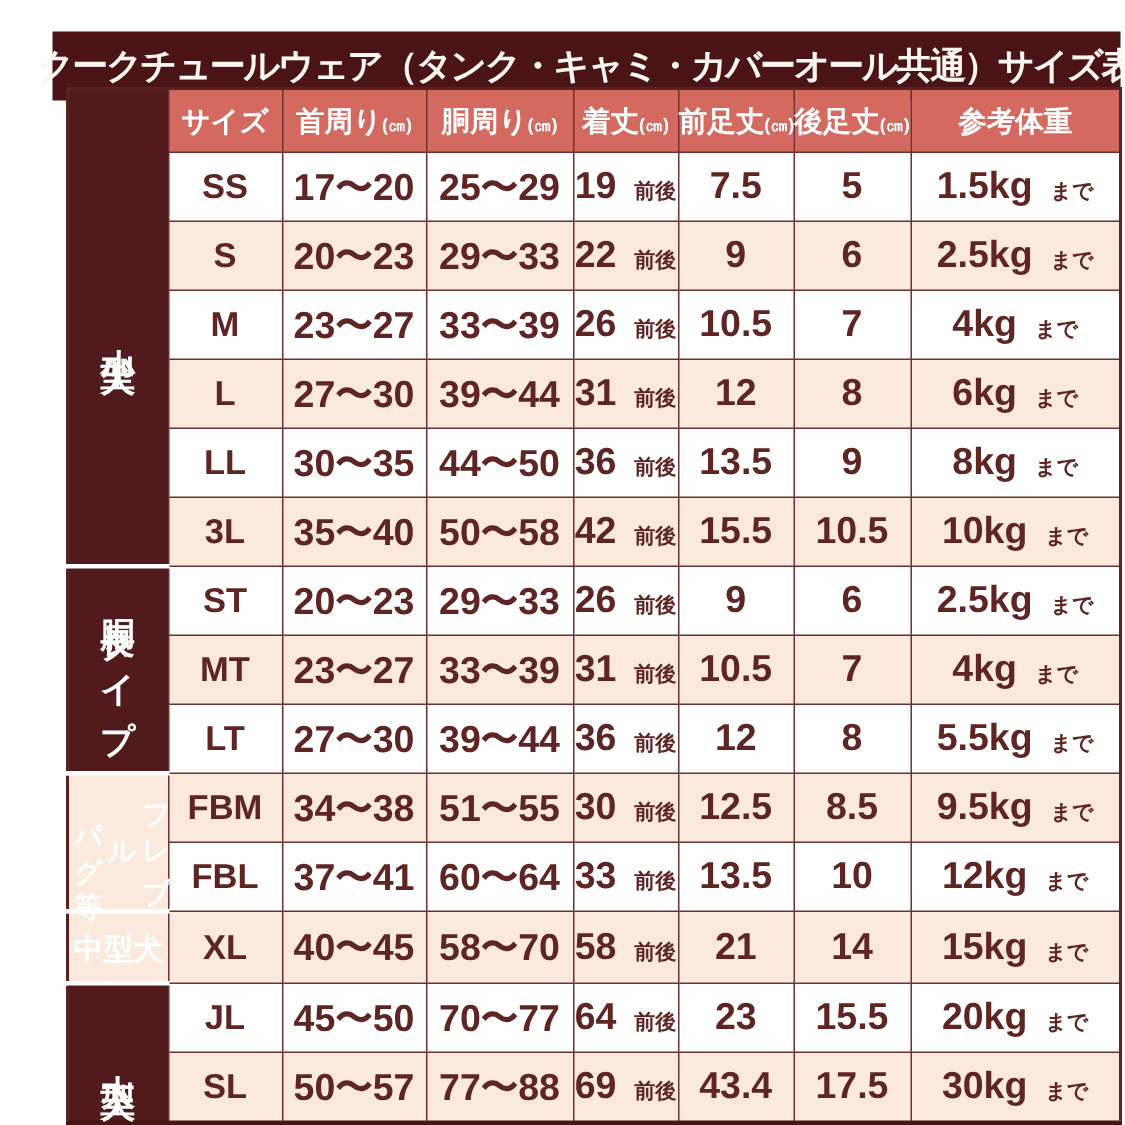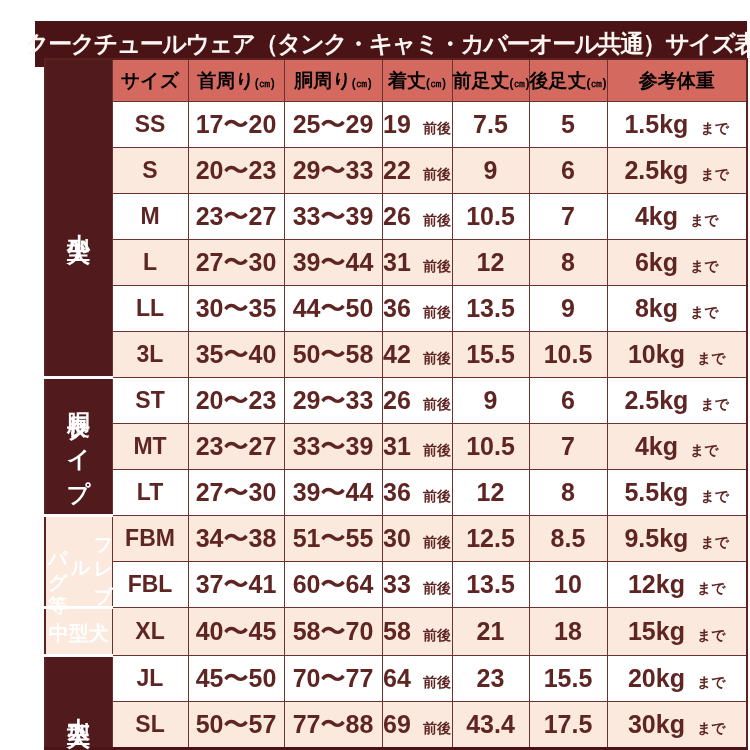--- a/index.html
+++ b/index.html
@@ -15,21 +15,21 @@
     font-weight:bold;font-size:24px;letter-spacing:-1.5px;
     white-space:nowrap;
   }
   table.size-table{
     position:absolute;left:44px;top:58px;width:702px;
     border-collapse:collapse;table-layout:fixed;
     border:2px solid #5a2220;border-bottom:6px solid #4a1416;
   }
   th,td{border:1px solid #6b3330;padding:0;margin:0;}
   tr.header-row th{
-    background:#d4695f;color:#000000;height:41px;
+    background:#d4695f;color:#ffffff;height:41px;
     font-size:19px;font-weight:bold;text-align:center;vertical-align:middle;
     white-space:nowrap;
   }
   tr.header-row th .unit{font-size:12px;font-weight:bold;}
   td{
     height:45px;text-align:center;vertical-align:middle;
     color:#5e2523;font-weight:bold;font-size:25px;background:#ffffff;
     white-space:nowrap;
   }
   td.size-cell{font-size:23px;}
@@ -192,21 +192,21 @@
     <td><span>12kg</span><span class="sfx">まで</span></td>
   </tr>
 
   <tr class="alt">
     <td class="group sep"><span class="htext">中型犬</span></td>
     <td class="size-cell">XL</td>
     <td>40〜45</td>
     <td>58〜70</td>
     <td><span>58</span><span class="sfx">前後</span></td>
     <td>21</td>
-    <td>18</td>
+    <td>14</td>
     <td><span>15kg</span><span class="sfx">まで</span></td>
   </tr>
 
   <tr>
     <td class="group" rowspan="2"><span class="vtext">大型犬</span></td>
     <td class="size-cell">JL</td>
     <td>45〜50</td>
     <td>70〜77</td>
     <td><span>64</span><span class="sfx">前後</span></td>
     <td>23</td>

